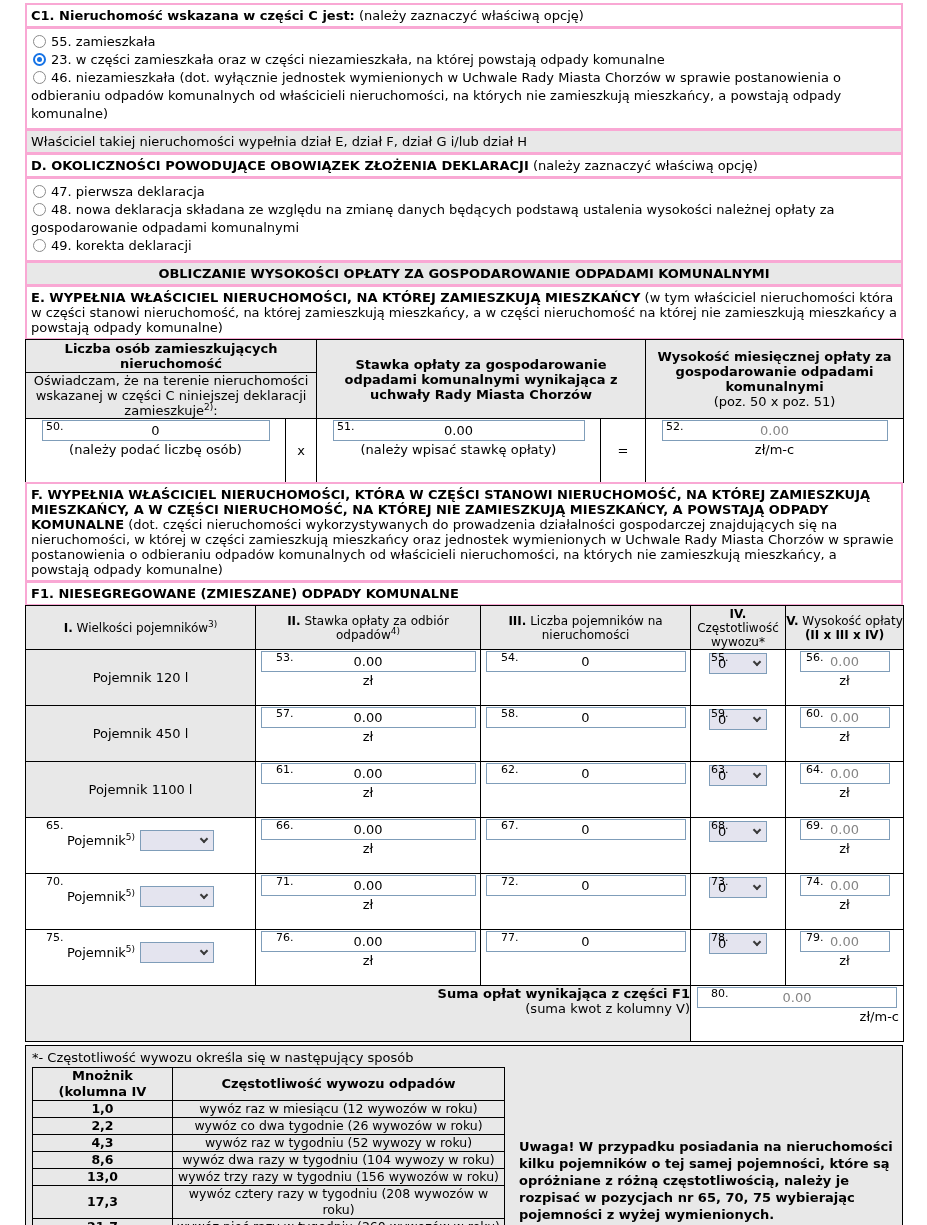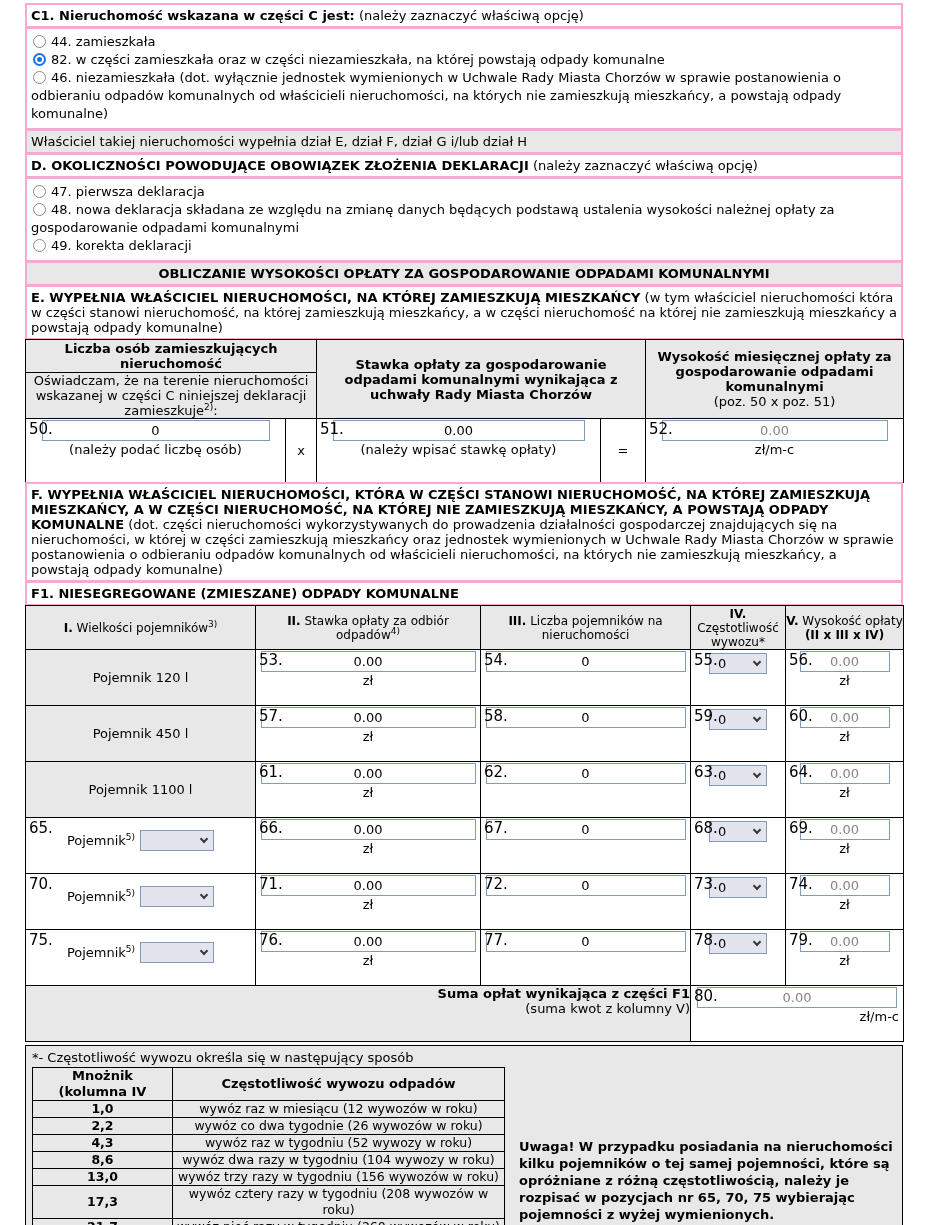--- a/index.html
+++ b/index.html
@@ -34,21 +34,21 @@
               text-align:center; font-family:inherit; font-size:13px; color:#000; margin:1px auto 0; padding:0 2px; }
   input.txt.ro { color:#848484; }
 
   
   .fselect { display:flex; align-items:center; justify-content:space-between; border:1px solid #7f9db9;
              background:#e4e4ef; height:21px; padding:0 6px 0 8px; margin:3px auto 0; }
   .fselect .chev { width:6px; height:6px; border-right:2px solid #3a3a3a; border-bottom:2px solid #3a3a3a;
                    transform:rotate(45deg); margin-top:-3px; flex:none; }
 
   .fcell { position:relative; padding:14px 4px 2px; }
-  .fnum { position:absolute; top:1px; left:3px; font-size:15px; }
+  .fnum { position:absolute; top:1px; left:20px; font-size:11px; }
   .unit { text-align:center; margin-top:1px; }
   .opcell { vertical-align:middle !important; text-align:center; }
 
   
   .eh { text-align:center; font-weight:bold; padding:3px 4px; vertical-align:middle !important; }
   .esub { text-align:center; padding:2px 8px; font-weight:normal; }
   .enote { font-weight:normal; }
 
   
   .colhead { text-align:center; padding:4px 2px; font-size:12px; vertical-align:middle !important; }
@@ -74,24 +74,24 @@
 
 <div class="page">
 
   <div class="sect hdr">
     <b>C1. Nieruchomość wskazana w części C jest:</b>
     <span>(należy zaznaczyć właściwą opcję)</span>
   </div>
 
   <div class="sect opts">
     <span class="opt">
-      <span class="radio" data-checked="false"></span><span>44. zamieszkała</span>
-    </span>
-    <span class="opt">
-      <span class="radio" data-checked="true"></span><span>82. w części zamieszkała oraz w części niezamieszkała, na której powstają odpady komunalne</span>
+      <span class="radio" data-checked="false"></span><span>55. zamieszkała</span>
+    </span>
+    <span class="opt">
+      <span class="radio" data-checked="true"></span><span>23. w części zamieszkała oraz w części niezamieszkała, na której powstają odpady komunalne</span>
     </span>
     <span class="opt">
       <span class="radio" data-checked="false"></span><span>46. niezamieszkała (dot. wyłącznie jednostek wymienionych w Uchwale Rady Miasta Chorzów w sprawie postanowienia o odbieraniu odpadów komunalnych od właścicieli nieruchomości, na których nie zamieszkują mieszkańcy, a powstają odpady komunalne)</span>
     </span>
   </div>
 
   <div class="sect hdr gray">Właściciel takiej nieruchomości wypełnia dział E, dział F, dział G i/lub dział H</div>
 
   <div class="sect hdr">
     <b>D. OKOLICZNOŚCI POWODUJĄCE OBOWIĄZEK ZŁOŻENIA DEKLARACJI</b>

